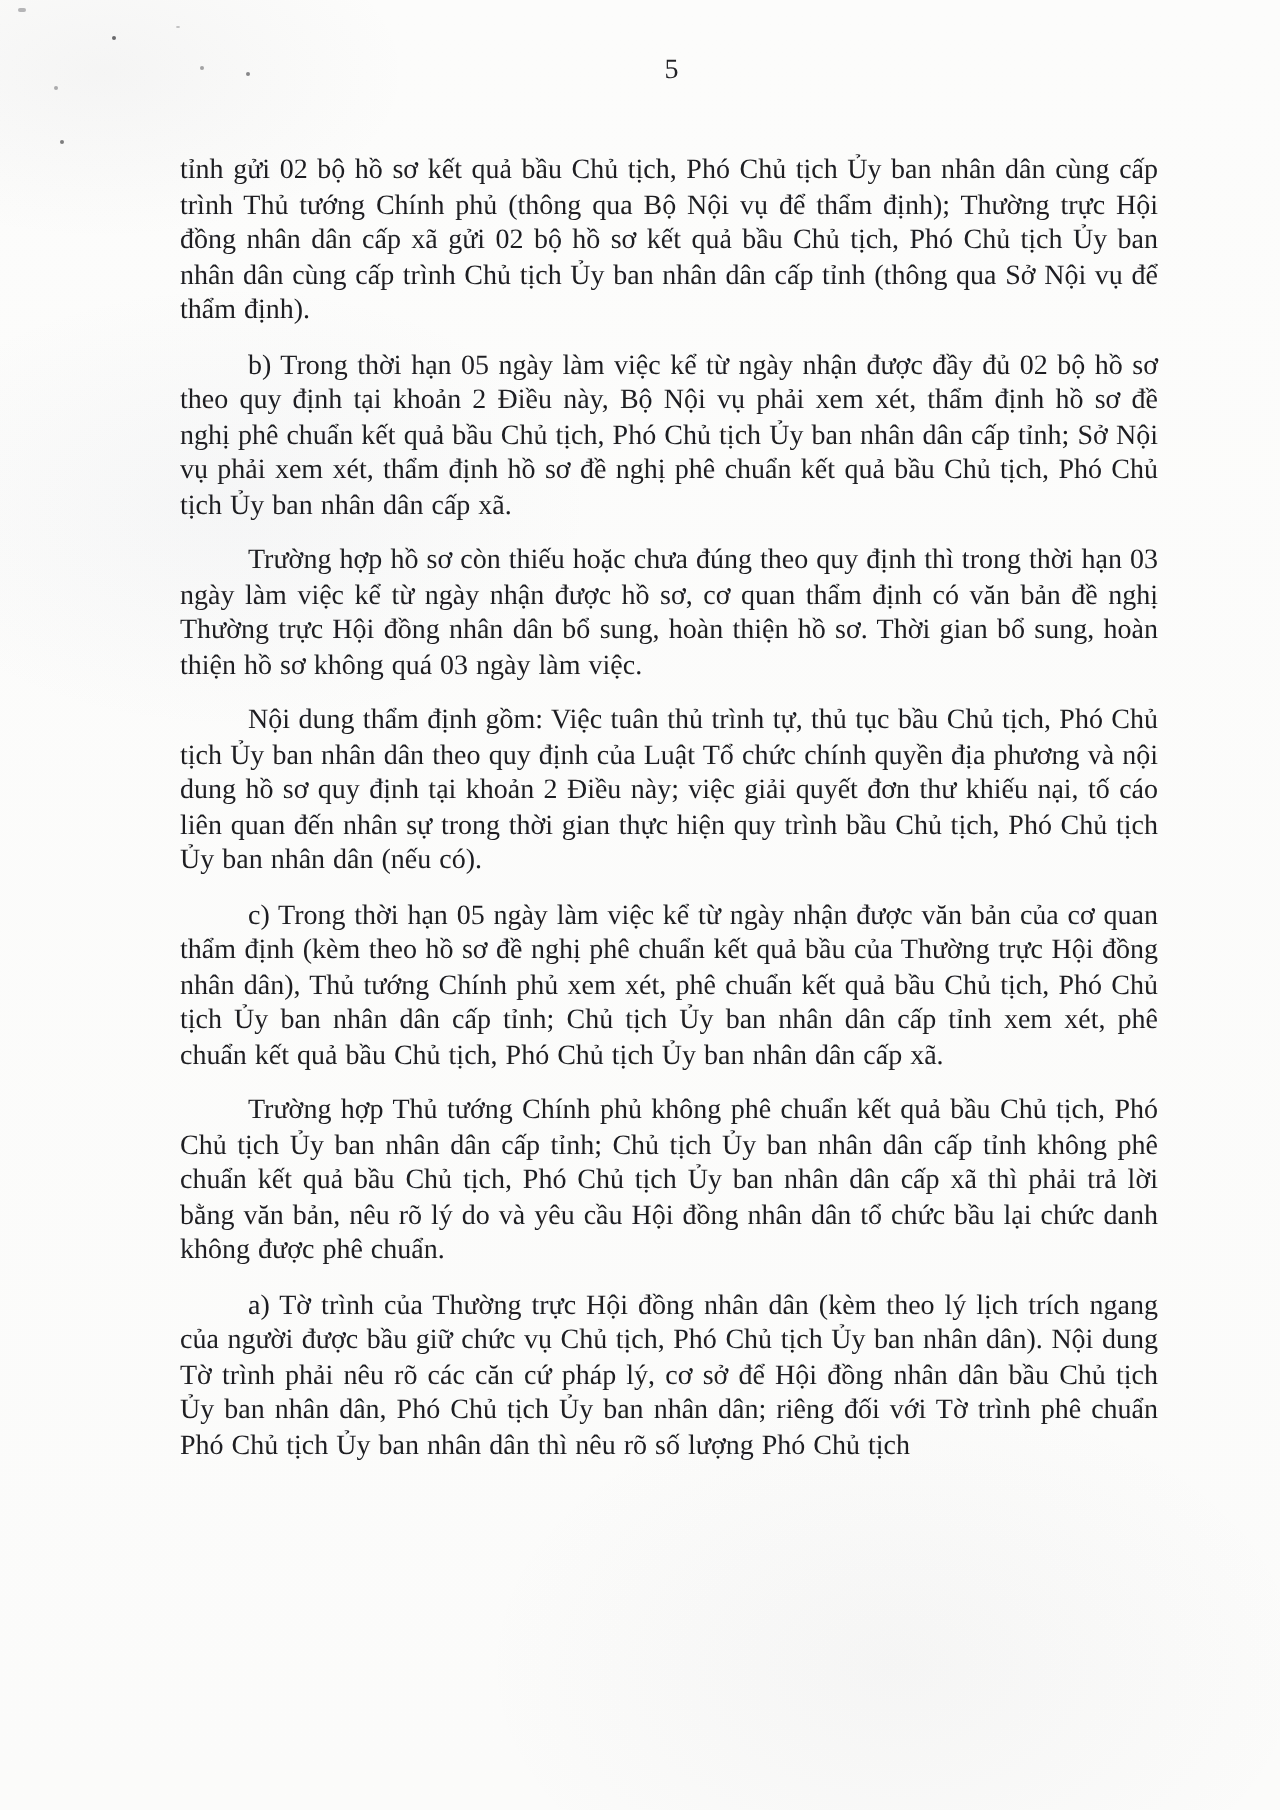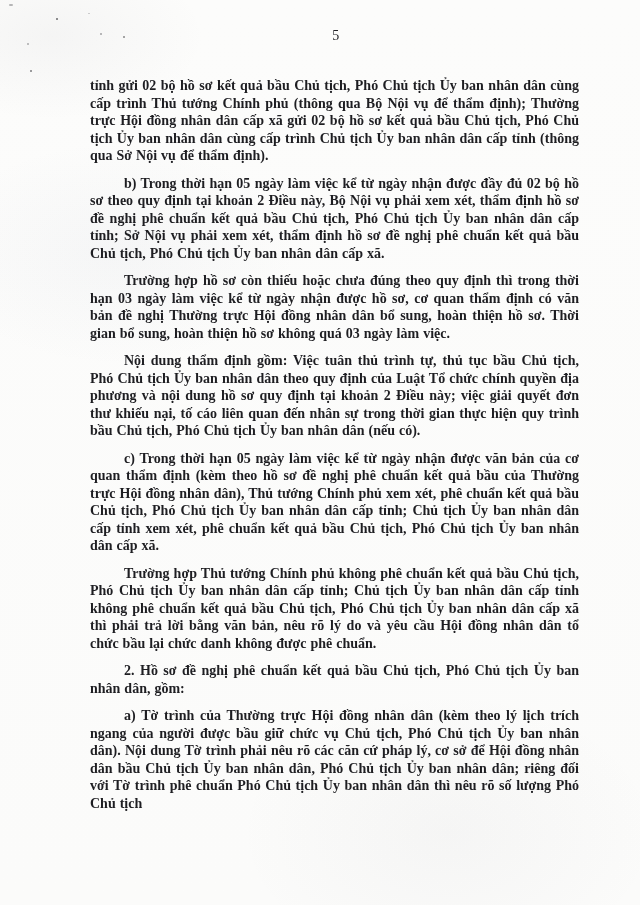--- a/index.html
+++ b/index.html
@@ -41,21 +41,20 @@
     width: 492px;
     font-size: 14px;
     line-height: 17.5px;
     color: #1e1e22;
     text-align: justify;
     text-justify: inter-word;
   }
   .doc-body p {
     margin: 0 3px 10px 0;
     word-spacing: 0.5px;
-    font-weight: bold;
   }
   .doc-body p.indent {
     text-indent: 34px;
   }
   
   .speckle {
     position: absolute;
     border-radius: 50%;
     background: #3a3a3e;
   }
@@ -81,16 +80,15 @@
 
   <div class="page-number">5</div>
 
   <div class="doc-body">
       <p class="">tỉnh gửi 02 bộ hồ sơ kết quả bầu Chủ tịch, Phó Chủ tịch Ủy ban nhân dân cùng cấp trình Thủ tướng Chính phủ (thông qua Bộ Nội vụ để thẩm định); Thường trực Hội đồng nhân dân cấp xã gửi 02 bộ hồ sơ kết quả bầu Chủ tịch, Phó Chủ tịch Ủy ban nhân dân cùng cấp trình Chủ tịch Ủy ban nhân dân cấp tỉnh (thông qua Sở Nội vụ để thẩm định).</p>
       <p class="indent">b) Trong thời hạn 05 ngày làm việc kể từ ngày nhận được đầy đủ 02 bộ hồ sơ theo quy định tại khoản 2 Điều này, Bộ Nội vụ phải xem xét, thẩm định hồ sơ đề nghị phê chuẩn kết quả bầu Chủ tịch, Phó Chủ tịch Ủy ban nhân dân cấp tỉnh; Sở Nội vụ phải xem xét, thẩm định hồ sơ đề nghị phê chuẩn kết quả bầu Chủ tịch, Phó Chủ tịch Ủy ban nhân dân cấp xã.</p>
       <p class="indent">Trường hợp hồ sơ còn thiếu hoặc chưa đúng theo quy định thì trong thời hạn 03 ngày làm việc kể từ ngày nhận được hồ sơ, cơ quan thẩm định có văn bản đề nghị Thường trực Hội đồng nhân dân bổ sung, hoàn thiện hồ sơ. Thời gian bổ sung, hoàn thiện hồ sơ không quá 03 ngày làm việc.</p>
       <p class="indent">Nội dung thẩm định gồm: Việc tuân thủ trình tự, thủ tục bầu Chủ tịch, Phó Chủ tịch Ủy ban nhân dân theo quy định của Luật Tổ chức chính quyền địa phương và nội dung hồ sơ quy định tại khoản 2 Điều này; việc giải quyết đơn thư khiếu nại, tố cáo liên quan đến nhân sự trong thời gian thực hiện quy trình bầu Chủ tịch, Phó Chủ tịch Ủy ban nhân dân (nếu có).</p>
       <p class="indent">c) Trong thời hạn 05 ngày làm việc kể từ ngày nhận được văn bản của cơ quan thẩm định (kèm theo hồ sơ đề nghị phê chuẩn kết quả bầu của Thường trực Hội đồng nhân dân), Thủ tướng Chính phủ xem xét, phê chuẩn kết quả bầu Chủ tịch, Phó Chủ tịch Ủy ban nhân dân cấp tỉnh; Chủ tịch Ủy ban nhân dân cấp tỉnh xem xét, phê chuẩn kết quả bầu Chủ tịch, Phó Chủ tịch Ủy ban nhân dân cấp xã.</p>
       <p class="indent">Trường hợp Thủ tướng Chính phủ không phê chuẩn kết quả bầu Chủ tịch, Phó Chủ tịch Ủy ban nhân dân cấp tỉnh; Chủ tịch Ủy ban nhân dân cấp tỉnh không phê chuẩn kết quả bầu Chủ tịch, Phó Chủ tịch Ủy ban nhân dân cấp xã thì phải trả lời bằng văn bản, nêu rõ lý do và yêu cầu Hội đồng nhân dân tổ chức bầu lại chức danh không được phê chuẩn.</p>
-      <p class="indent">2. Hồ sơ đề nghị phê chuẩn kết quả bầu Chủ tịch, Phó Chủ tịch Ủy ban nhân dân, gồm:</p>
       <p class="indent">a) Tờ trình của Thường trực Hội đồng nhân dân (kèm theo lý lịch trích ngang của người được bầu giữ chức vụ Chủ tịch, Phó Chủ tịch Ủy ban nhân dân). Nội dung Tờ trình phải nêu rõ các căn cứ pháp lý, cơ sở để Hội đồng nhân dân bầu Chủ tịch Ủy ban nhân dân, Phó Chủ tịch Ủy ban nhân dân; riêng đối với Tờ trình phê chuẩn Phó Chủ tịch Ủy ban nhân dân thì nêu rõ số lượng Phó Chủ tịch</p>
     </div>
 </div>
 
 </body></html>

